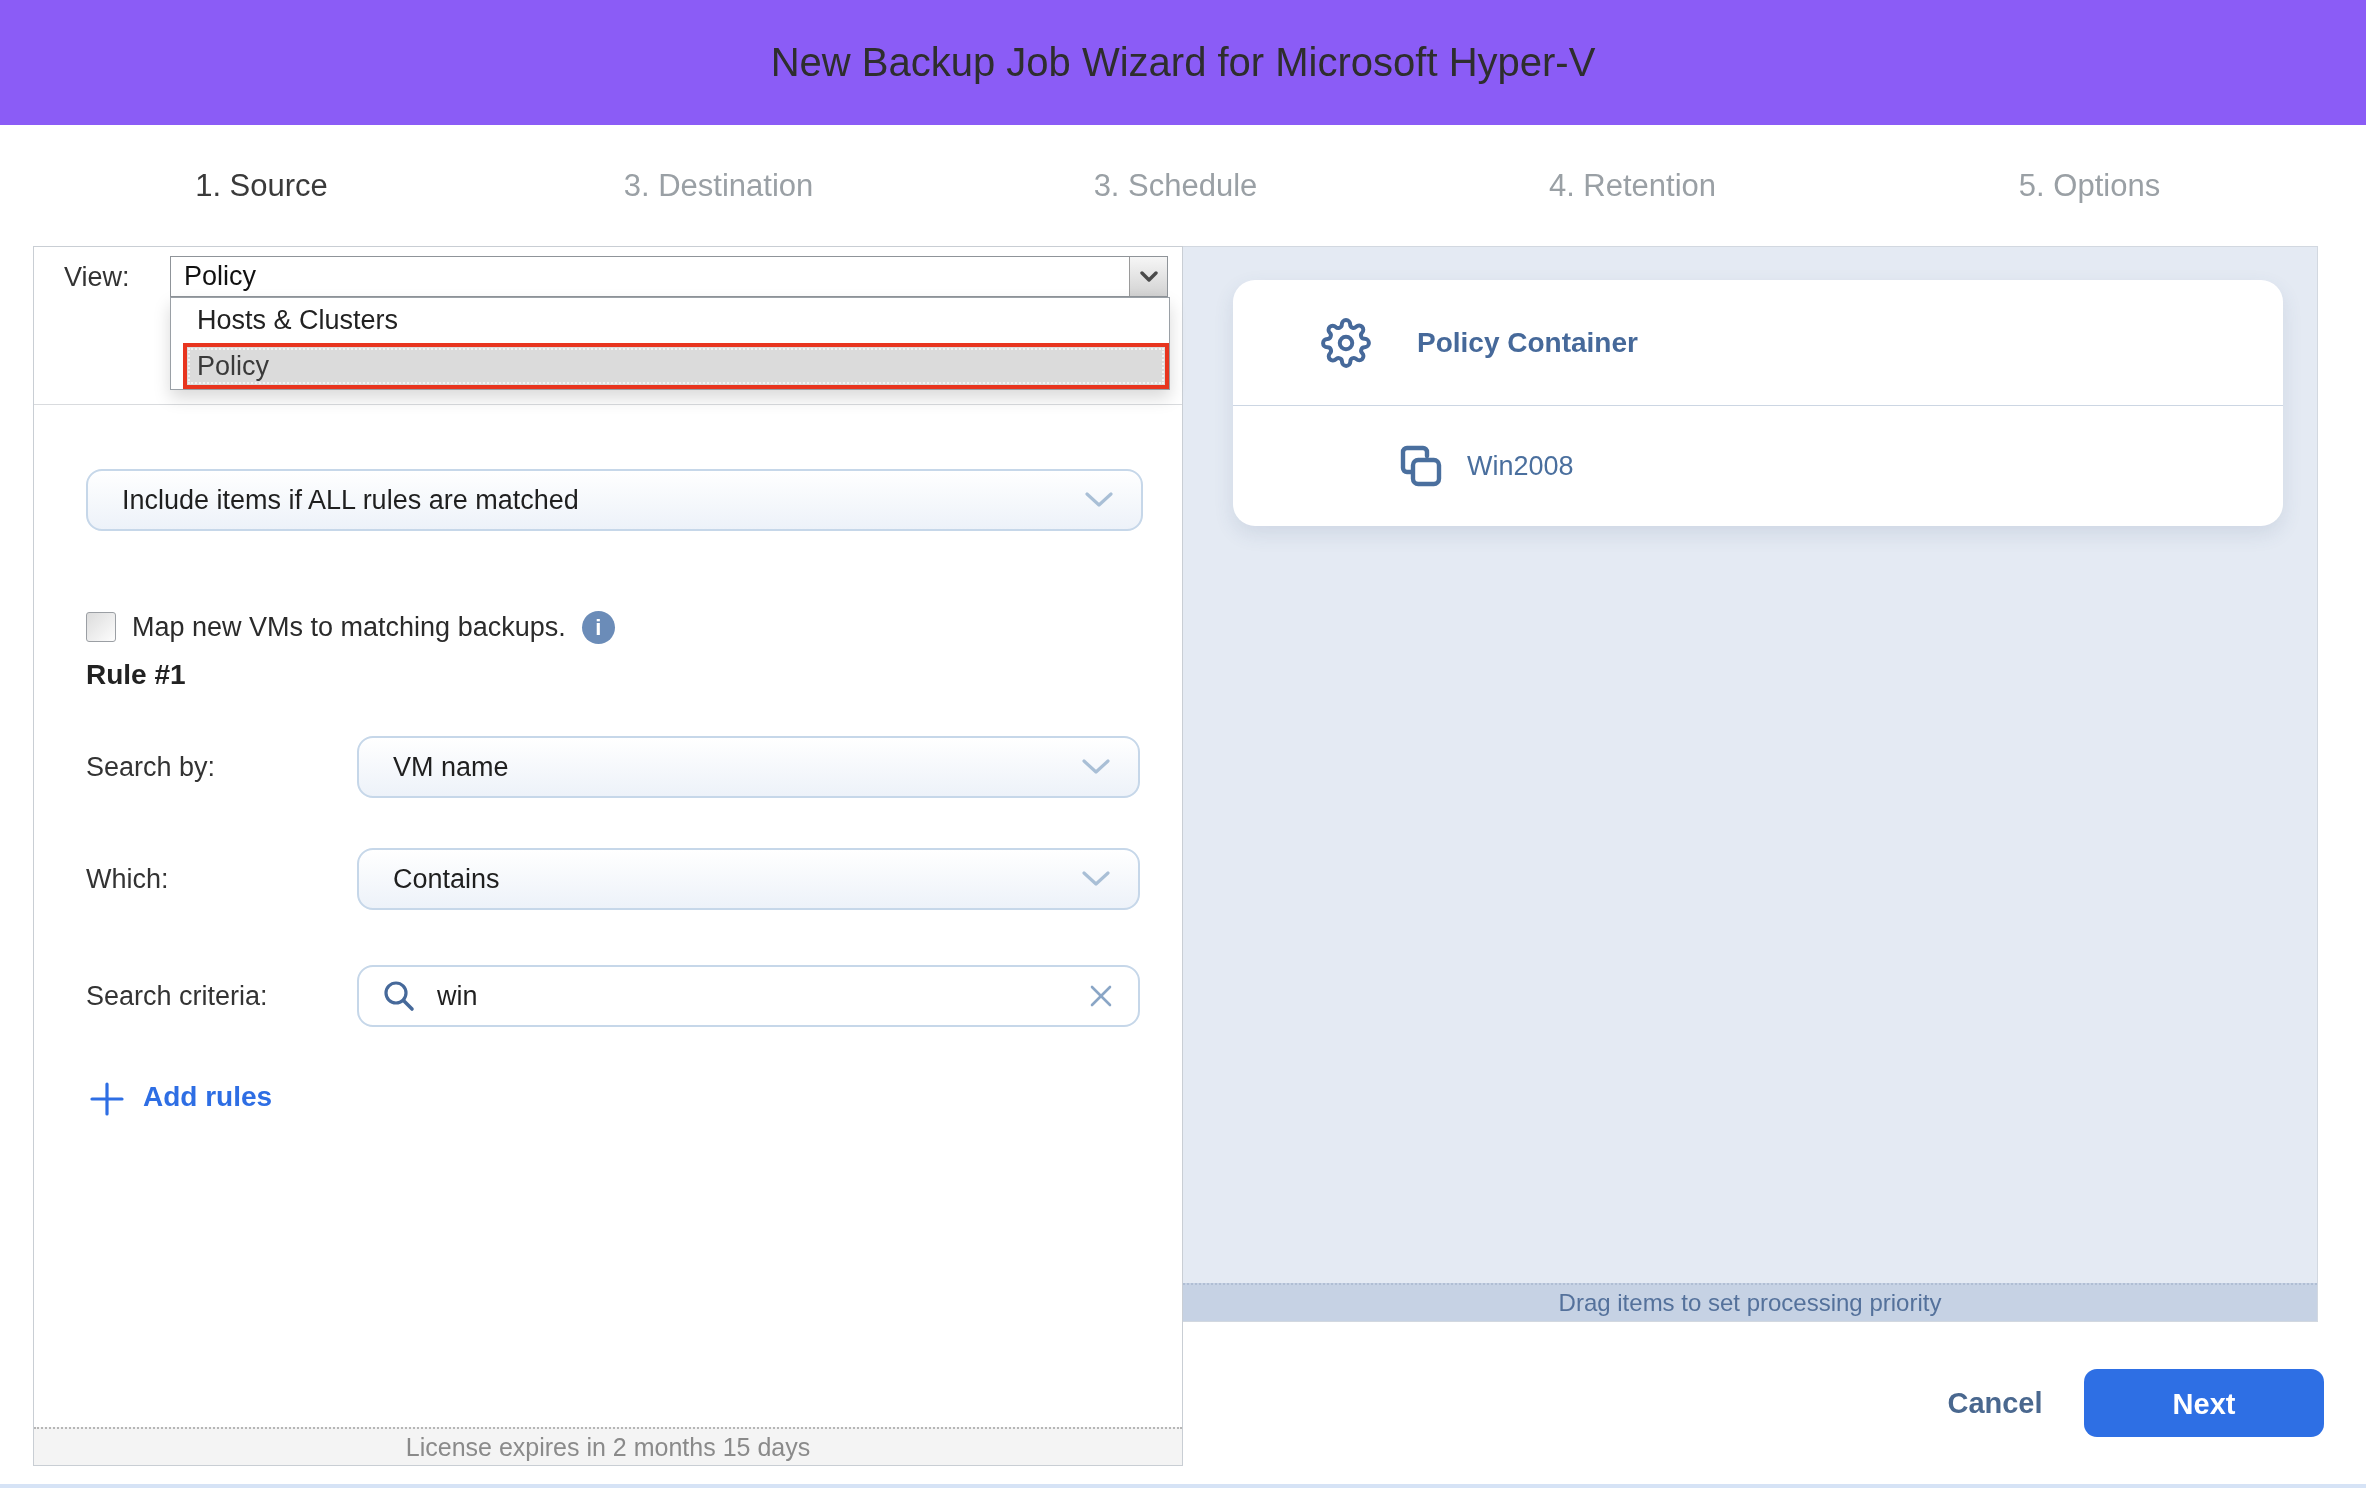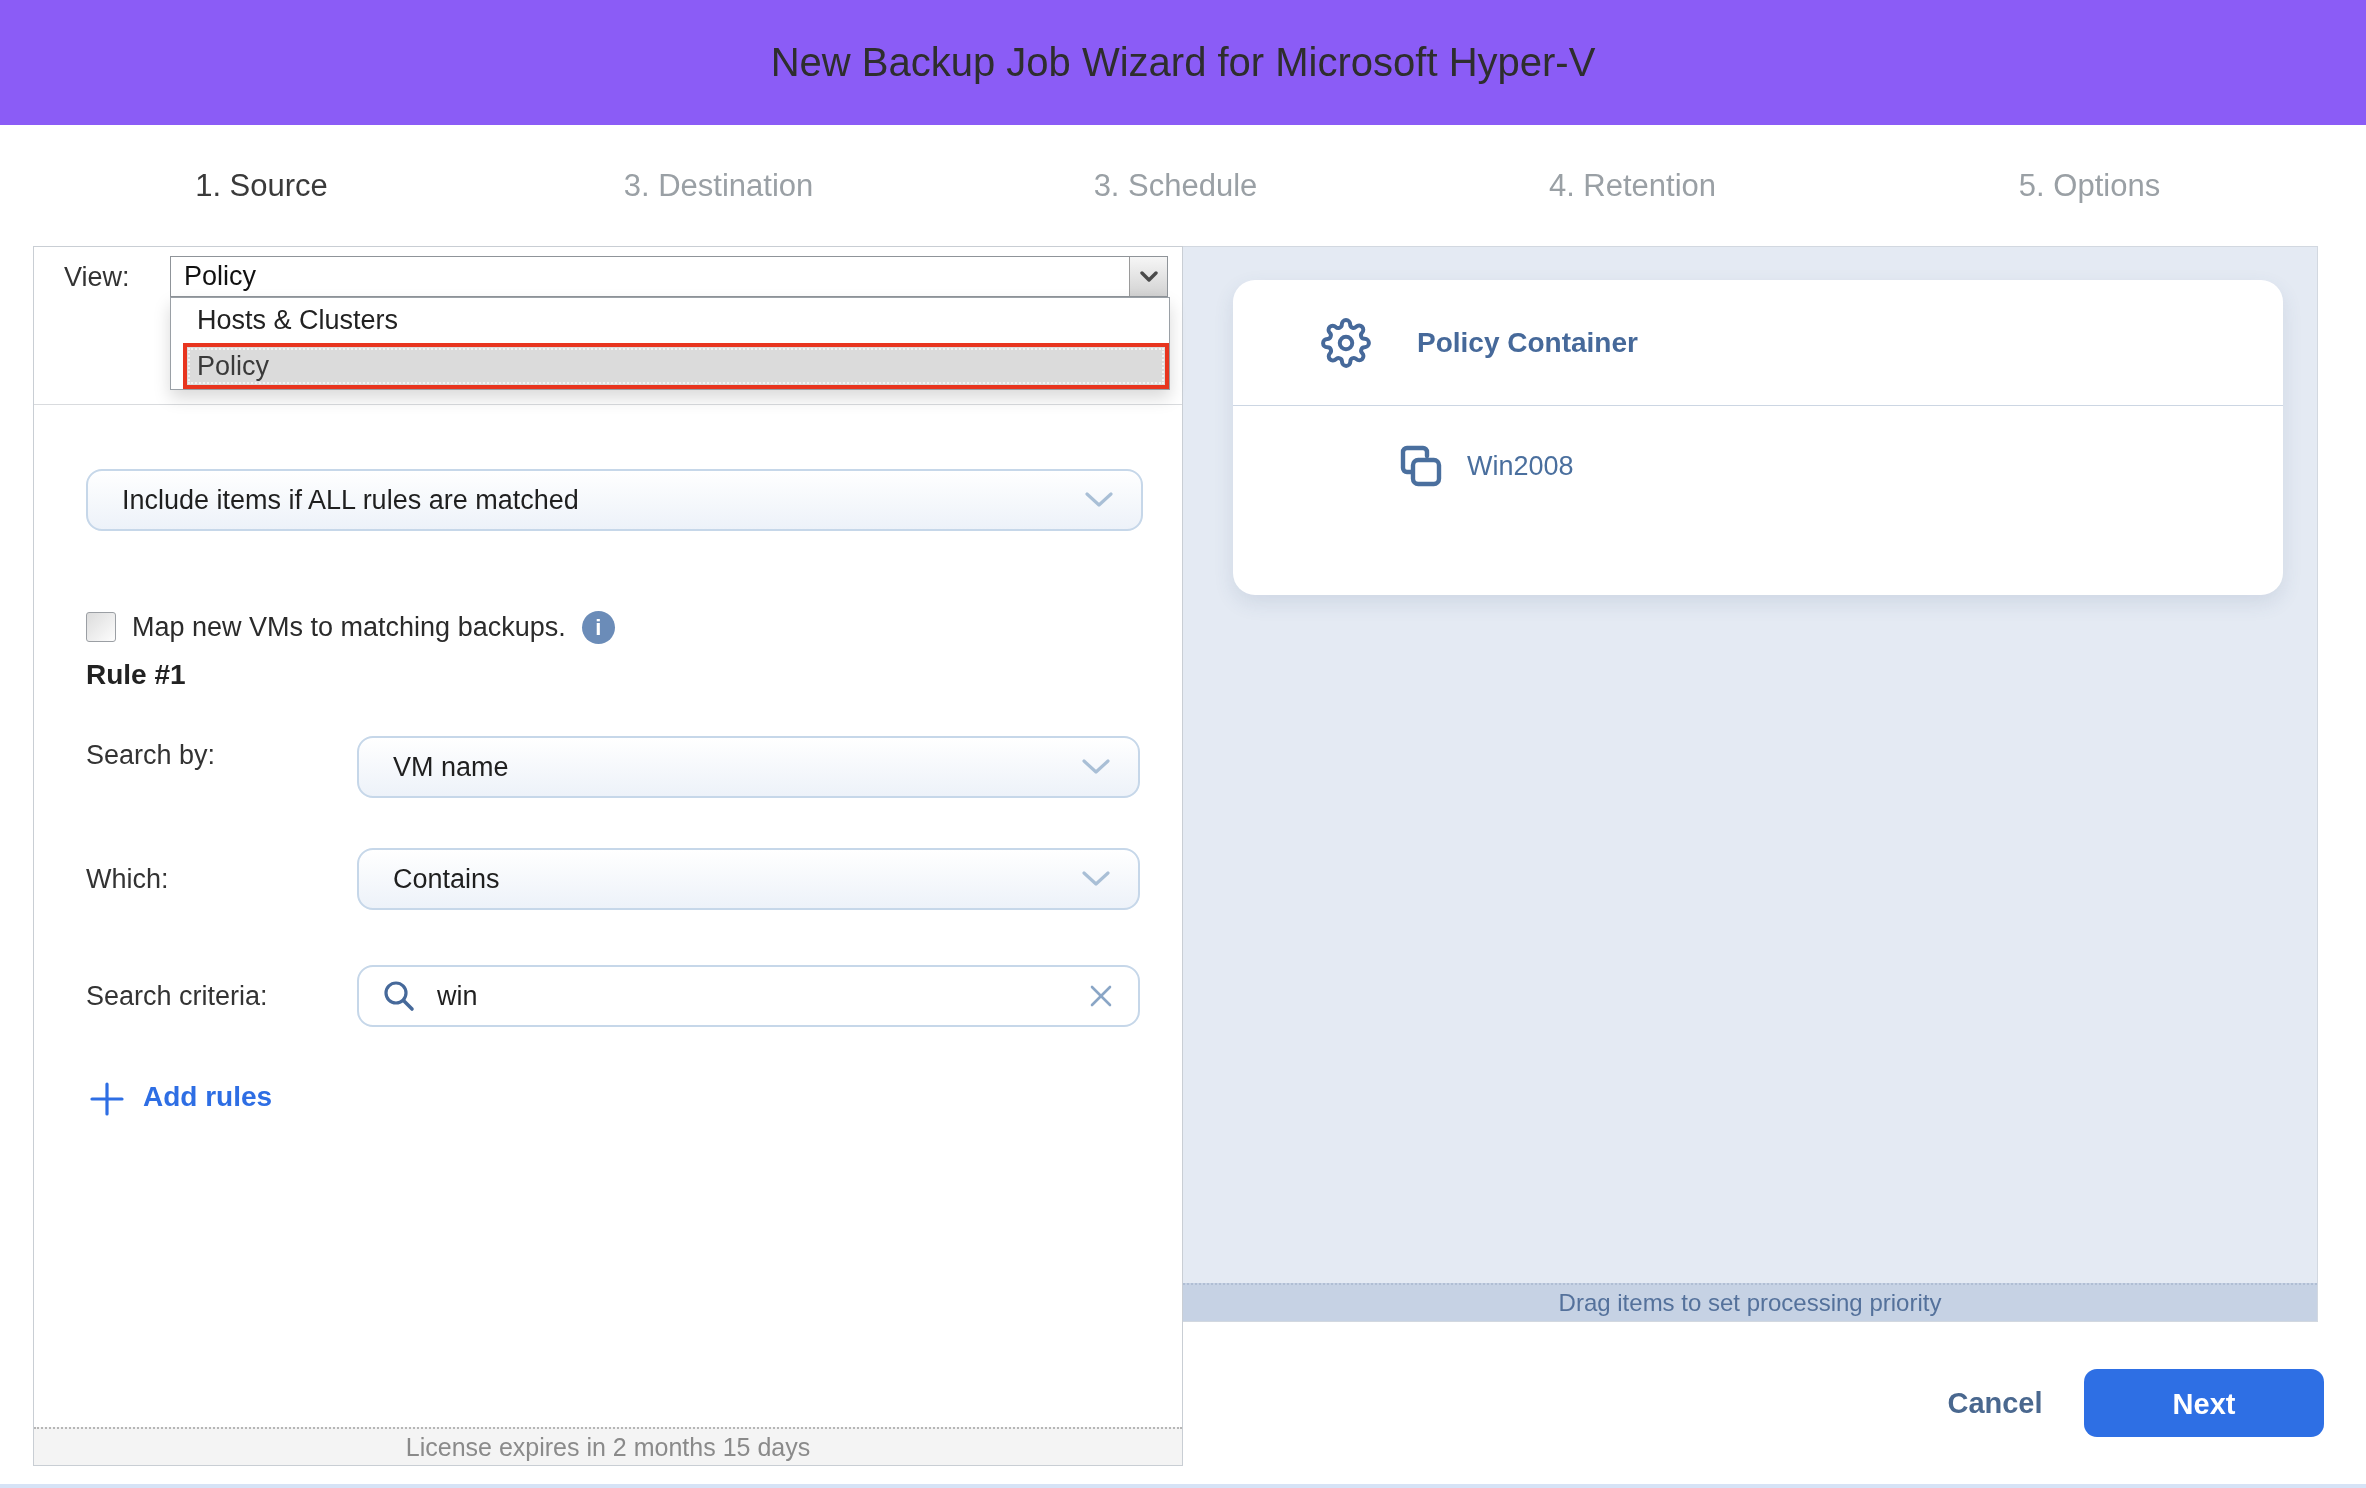--- a/index.html
+++ b/index.html
@@ -55,21 +55,21 @@
   .row-label{position:absolute;left:52px;height:40px;line-height:40px;font-size:27px;color:#333;}
   
   .add-rules{position:absolute;left:55px;top:834px;height:44px;display:flex;cursor:pointer;}
   .add-rules .txt{font-size:28px;font-weight:bold;color:#2e6ee4;margin-left:18px;}
   
   .license-bar{position:absolute;left:0;right:0;bottom:0;height:38px;background:#f4f4f4;
     border-top:2px dotted #b6b6b6;box-sizing:border-box;text-align:center;line-height:36px;font-size:25px;color:#8a8a8a;}
   .drag-bar{position:absolute;left:0;right:0;bottom:0;height:38px;background:#c6d2e4;
     border-top:2px dotted #b0bed4;box-sizing:border-box;text-align:center;line-height:36px;font-size:24px;color:#54719b;}
   
-  .card{position:absolute;left:50px;top:33px;width:1050px;height:315px;background:#ffffff;border-radius:22px;
+  .card{position:absolute;left:50px;top:33px;width:1050px;height:246px;background:#ffffff;border-radius:22px;
     box-shadow:0 8px 20px rgba(60,80,120,.12);}
   .card-hdr{height:125px;display:flex;align-items:center;border-bottom:1px solid #ccd6e3;cursor:pointer;}
   .card-hdr .gear{margin-left:88px;display:flex;}
   .card-hdr .name{font-size:28px;font-weight:bold;color:#46699a;margin-left:46px;}
   .card-item{height:120px;display:flex;align-items:center;cursor:pointer;}
   .card-item .vmicon{margin-left:164px;display:flex;}
   .card-item .name{font-size:27px;color:#4a6f9e;margin-left:22px;}
   
   .cancel-link{position:absolute;left:1900px;top:1372px;width:190px;height:62px;line-height:62px;
     text-align:center;font-size:29px;font-weight:bold;color:#4a688f;cursor:pointer;}
@@ -122,21 +122,21 @@
   </div>
 
   <div class="chk-row">
     <div class="chk"></div>
     <div class="chk-label">Map new VMs to matching backups.</div>
     <div class="info-dot">i</div>
   </div>
 
   <div class="rule-title">Rule #1</div>
 
-  <div class="row-label" style="top:488px;">Search by:</div>
+  <div class="row-label" style="top:500px;">Search by:</div>
   <div class="sel" style="left:323px;top:489px;width:783px;">
     <div class="val">VM name</div>
     <div class="chev">
       <svg width="28" height="17" viewBox="0 0 28 17">
         <polyline points="2,2 14,13 26,2" fill="none" stroke="#a9bfd6" stroke-width="3.2" stroke-linecap="round" stroke-linejoin="round"></polyline>
       </svg>
     </div>
   </div>
 
   <div class="row-label" style="top:612px;">Which:</div>

